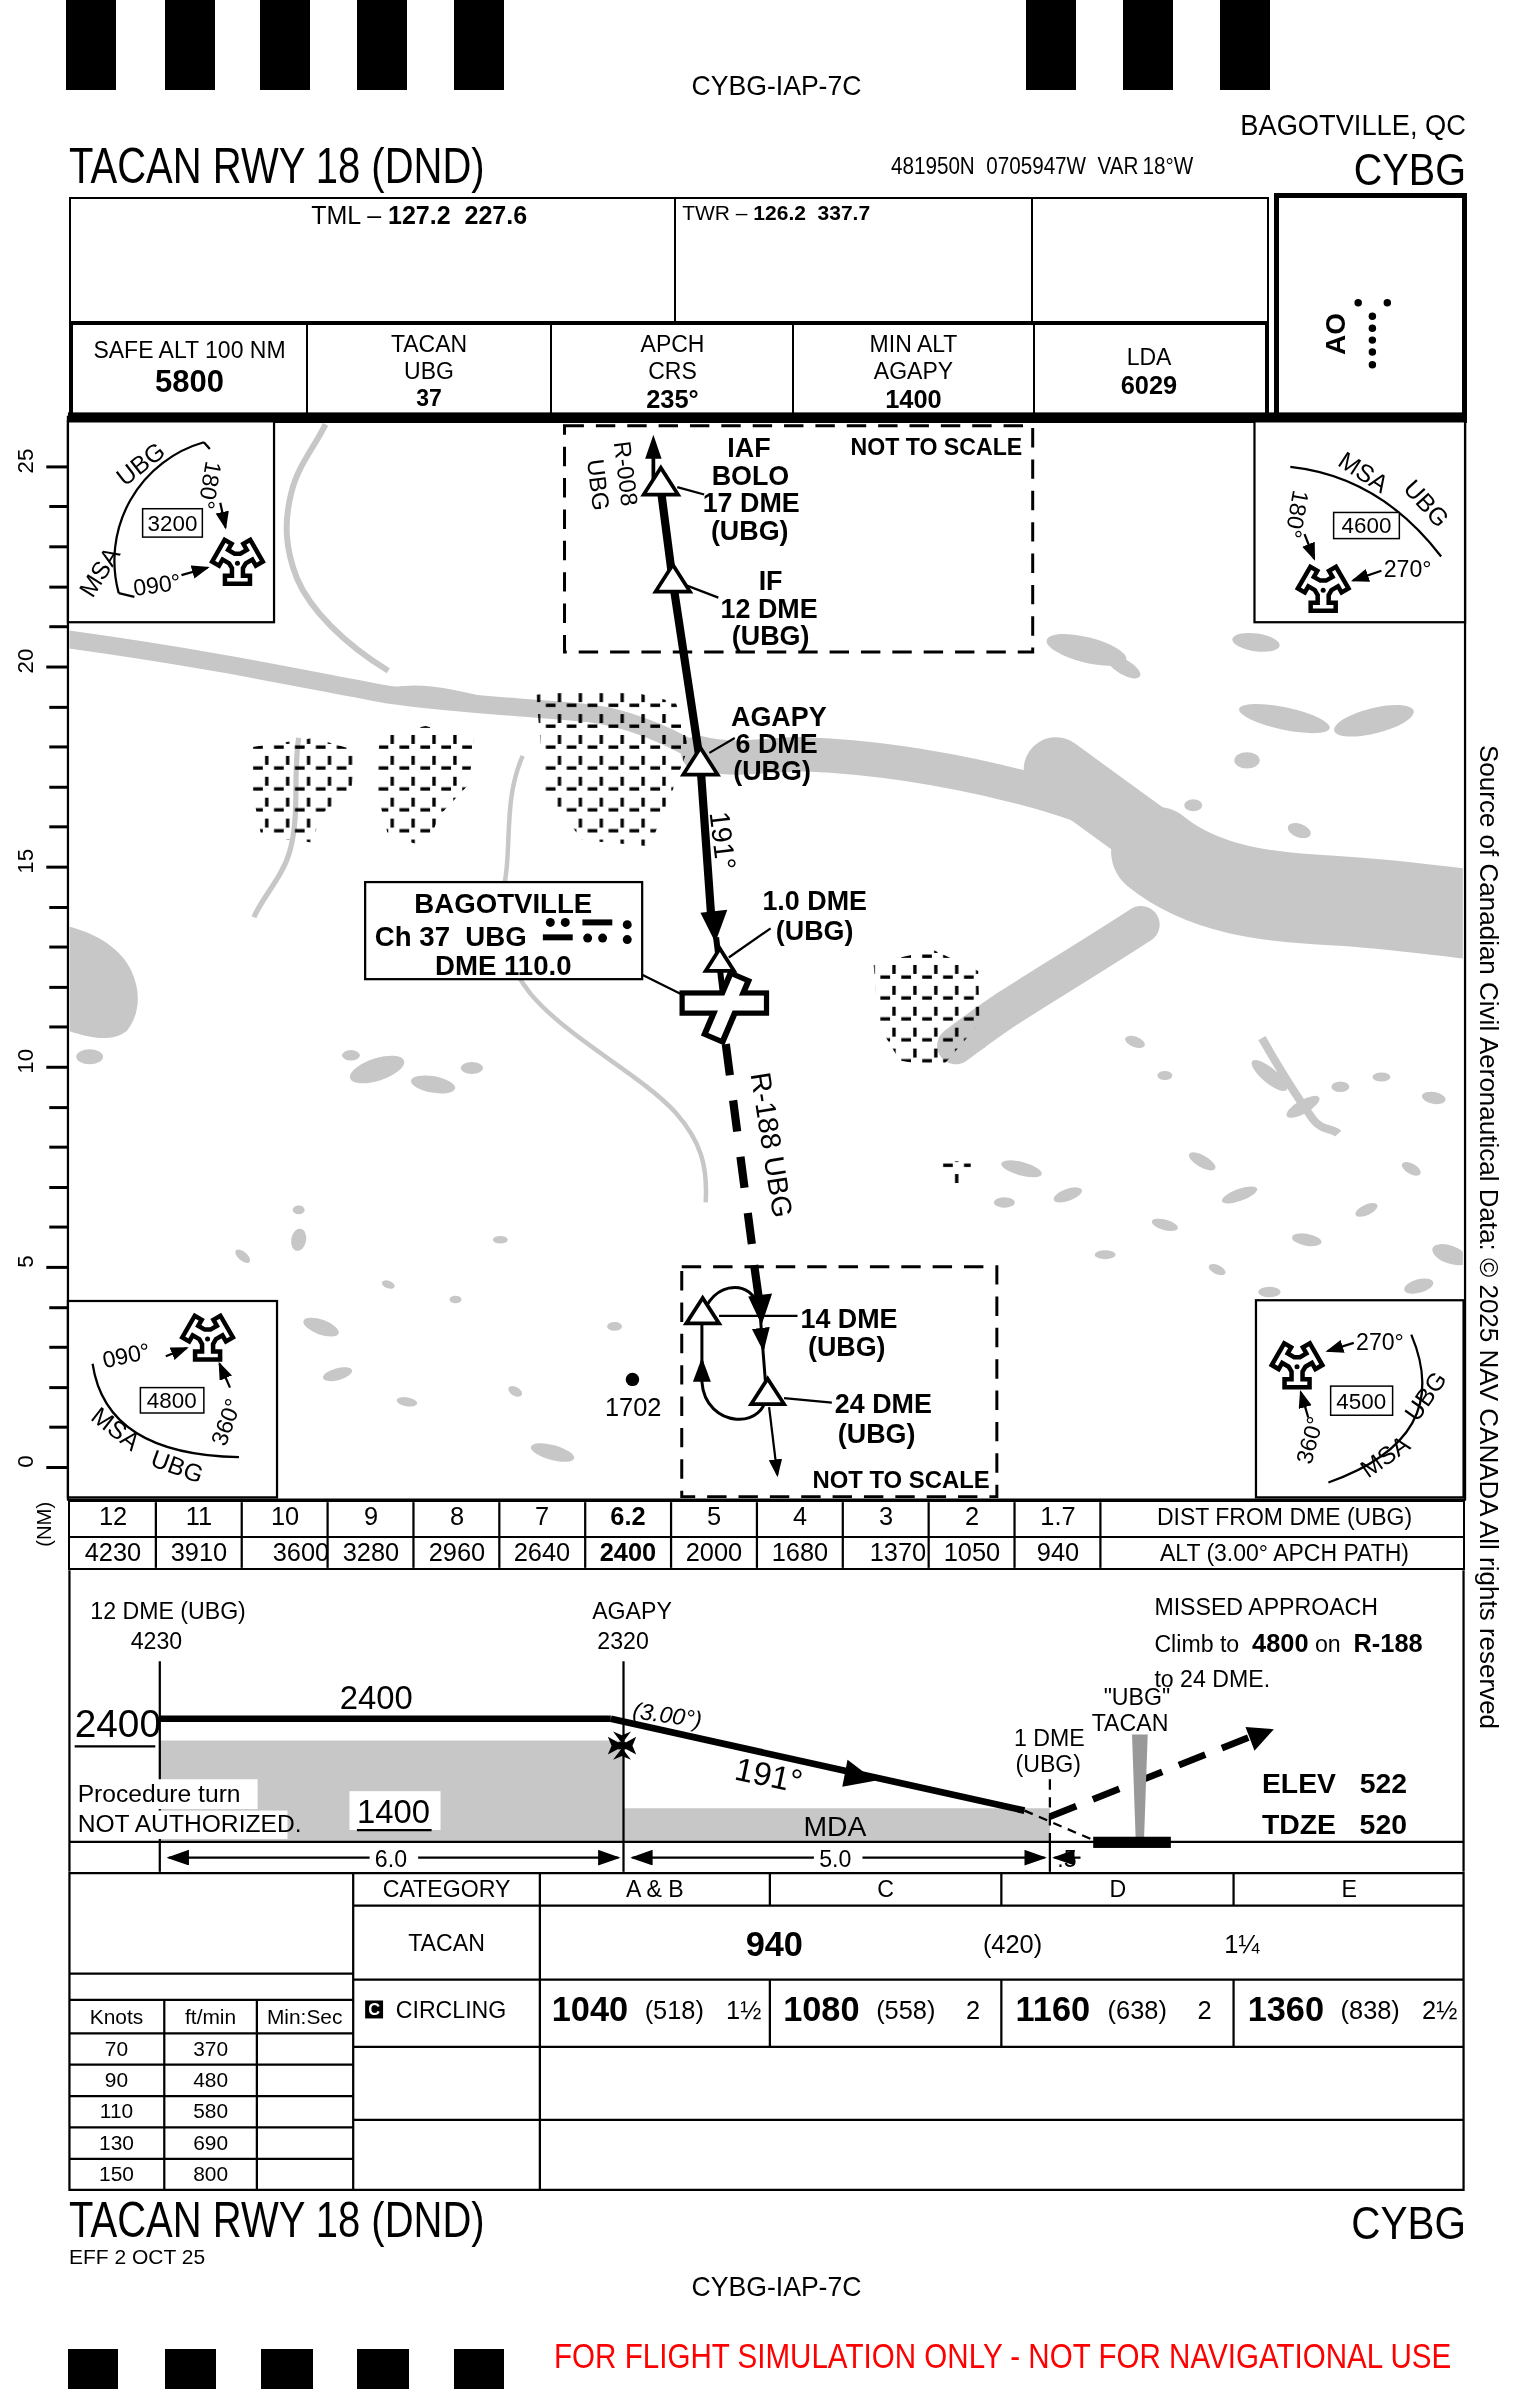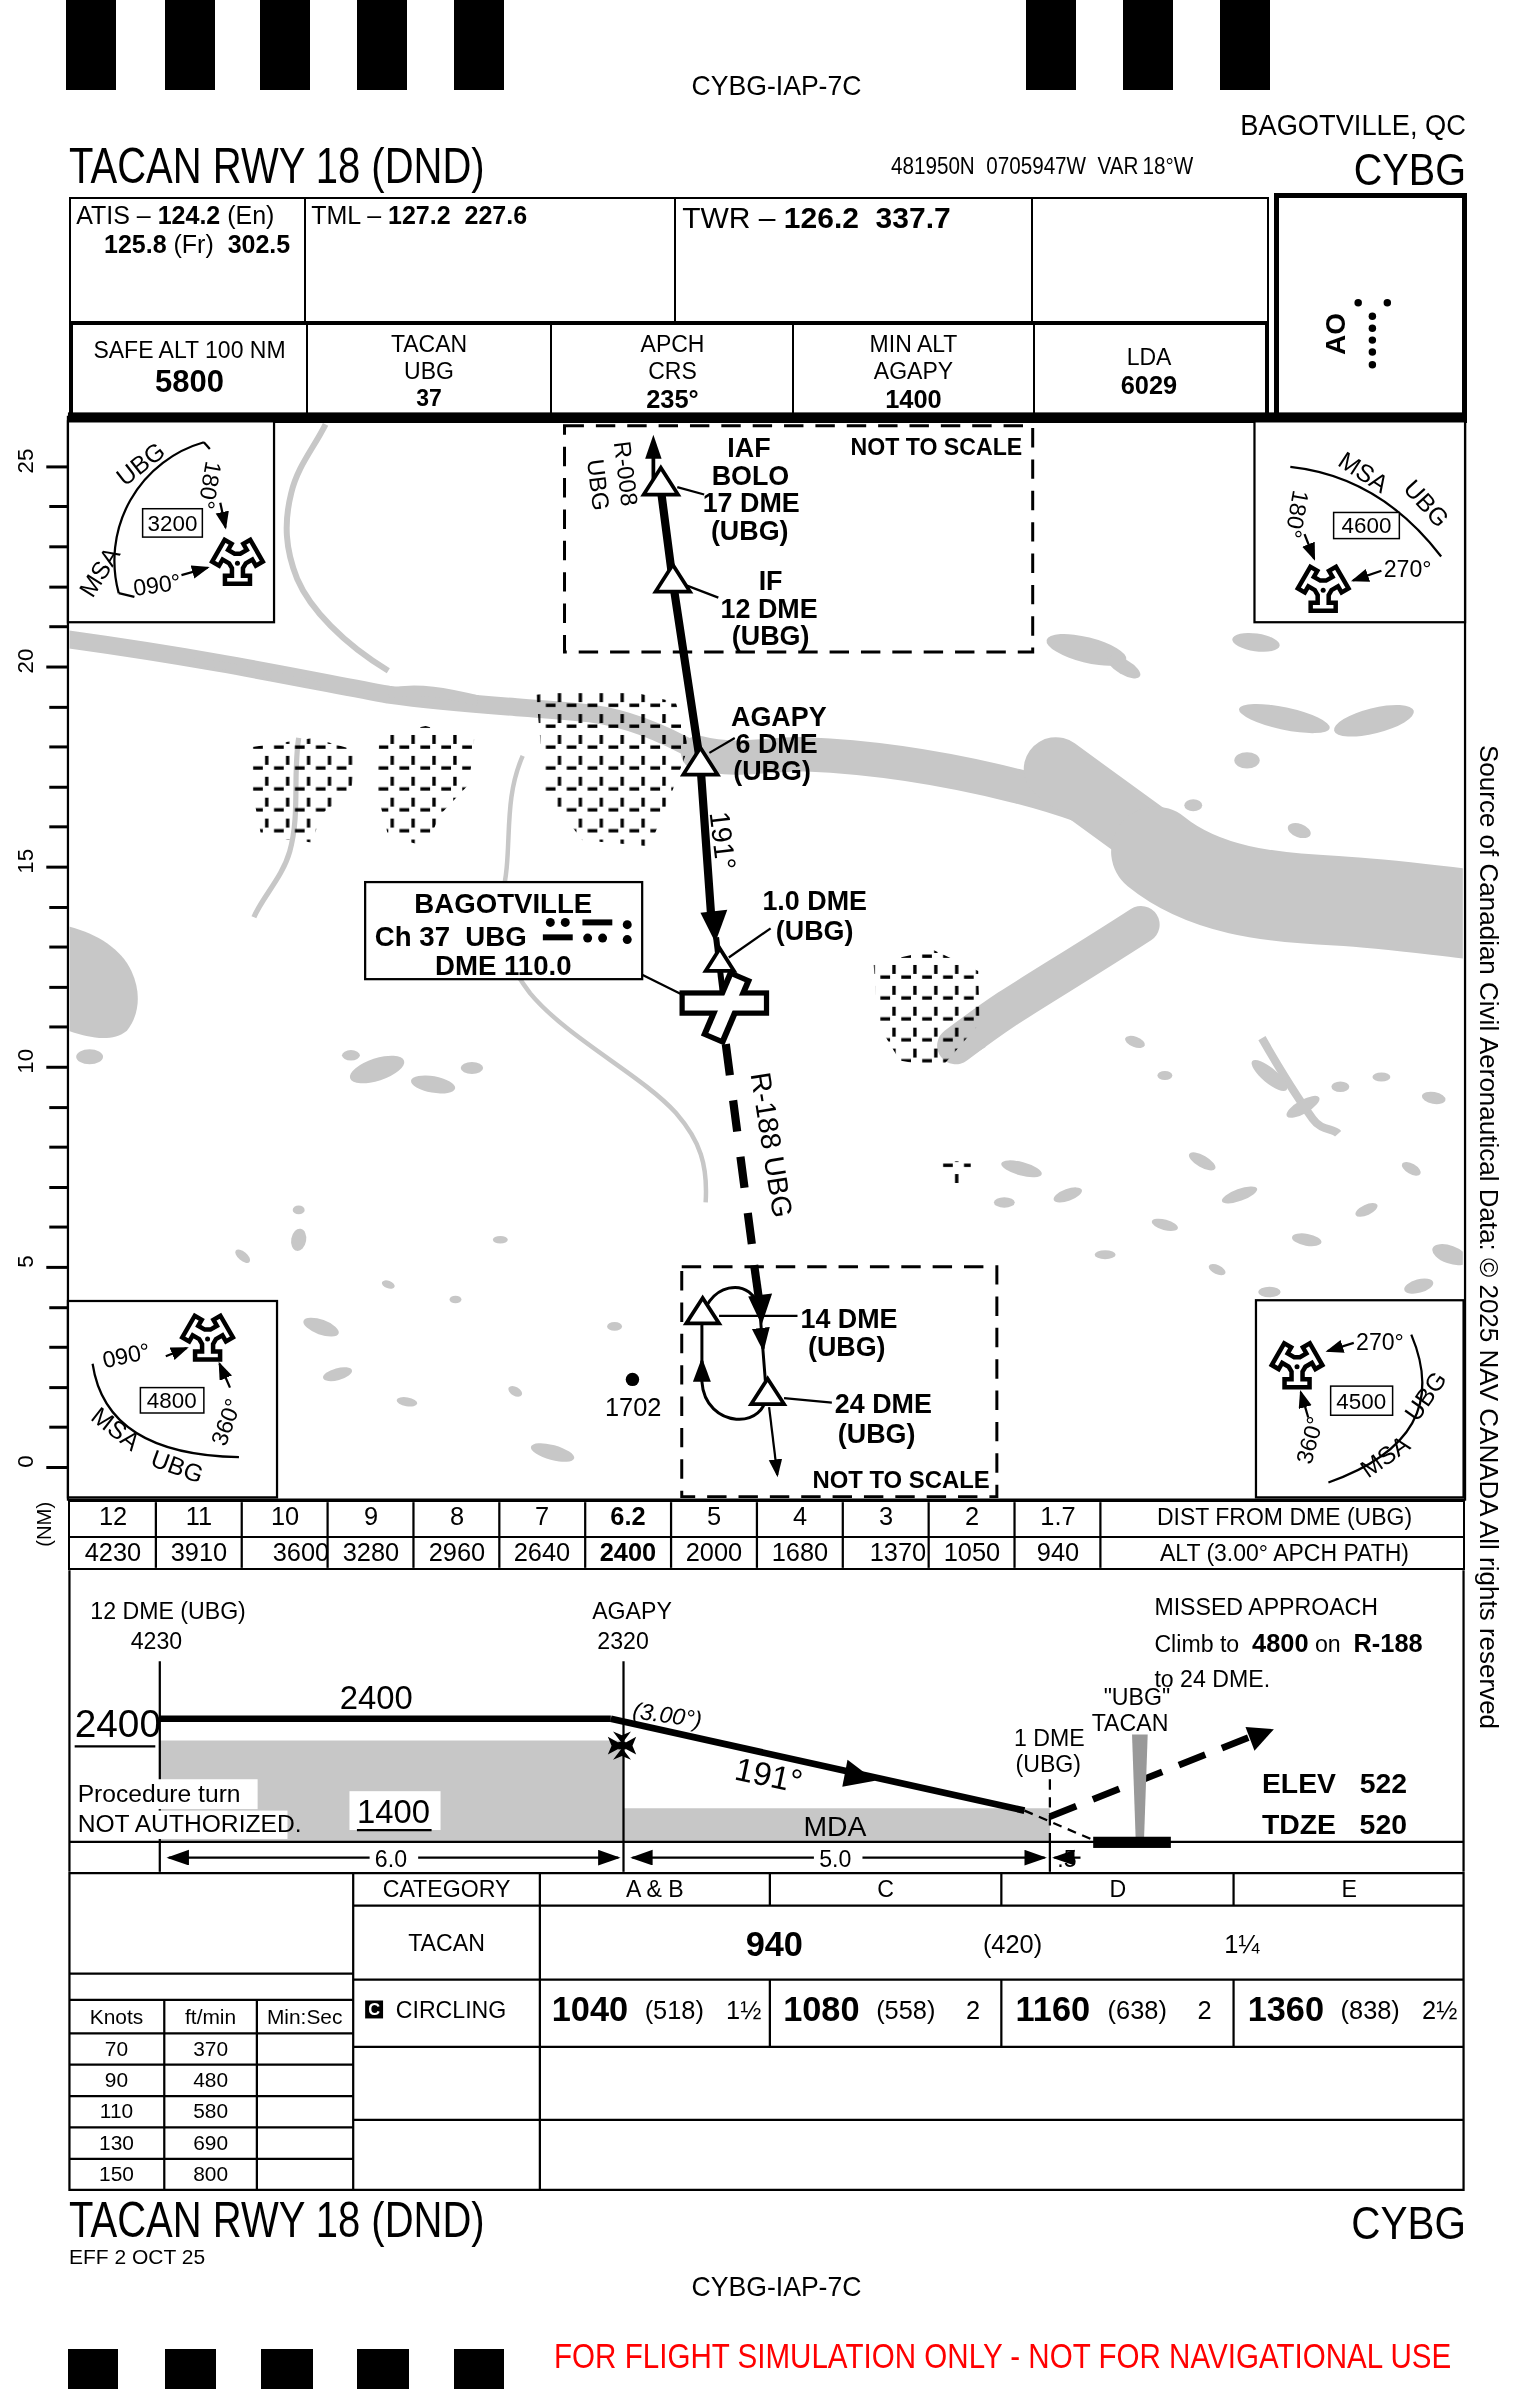--- a/index.html
+++ b/index.html
@@ -32,30 +32,26 @@
 <div class="a" style="left:1167px;top:109px;width:299px;font-size:29px;text-align:right;transform:scaleX(0.94);transform-origin:100% 0">BAGOTVILLE, QC</div>
 
 <div class="a" style="left:69px;top:137px;font-size:50px;transform:scaleX(0.80);transform-origin:0 0">TACAN RWY 18 (DND)</div>
 
 <div class="a" style="left:891px;top:152px;font-size:24px;transform:scaleX(0.86);transform-origin:0 0">481950N&nbsp; 0705947W&nbsp; VAR 18°W</div>
 
 <div class="a" style="left:1242px;top:144px;width:224px;font-size:45px;text-align:right;transform:scaleX(0.88);transform-origin:100% 0">CYBG</div>
 
 <div class="a" style="left:69px;top:197px;width:1200px;height:128px;border:2.2px solid #000">
 
-<div class="a" style="left:0;top:0;width:235px;height:126px;border-right:2.2px solid #000;font-size:25px">
-        <div style="padding:2.2px 0 0 5.2px">ATIS – <b>124.2</b> (En)</div>
-        <div style="padding-left:33px"><b>125.8</b> (Fr)&nbsp; <b>302.5</b></div>
-      </div>
 
 <div class="a" style="left:235px;top:0;width:370px;height:126px;border-right:2.2px solid #000;font-size:25px">
         <div style="padding:2.2px 0 0 5.2px">TML – <b>127.2&nbsp; 227.6</b></div>
       </div>
 
-<div class="a" style="left:606px;top:0;width:356px;height:126px;border-right:2.2px solid #000;font-size:30px">
+<div class="a" style="left:606px;top:0;width:356px;height:126px;border-right:2.2px solid #000;font-size:21px">
         <div style="padding:2.2px 0 0 5.2px">TWR – <b>126.2&nbsp; 337.7</b></div>
       </div>
 
 </div>
 
 <div class="a" style="left:69px;top:321px;width:1200px;height:102px;border:4.5px solid #000">
 
 <div class="a c" style="left:0;top:0;width:235px;height:94px;border-right:2.2px solid #000">
         <div style="font-size:23px;padding-top:12px">SAFE ALT 100 NM</div>
         <div style="font-size:31px;font-weight:bold">5800</div>

